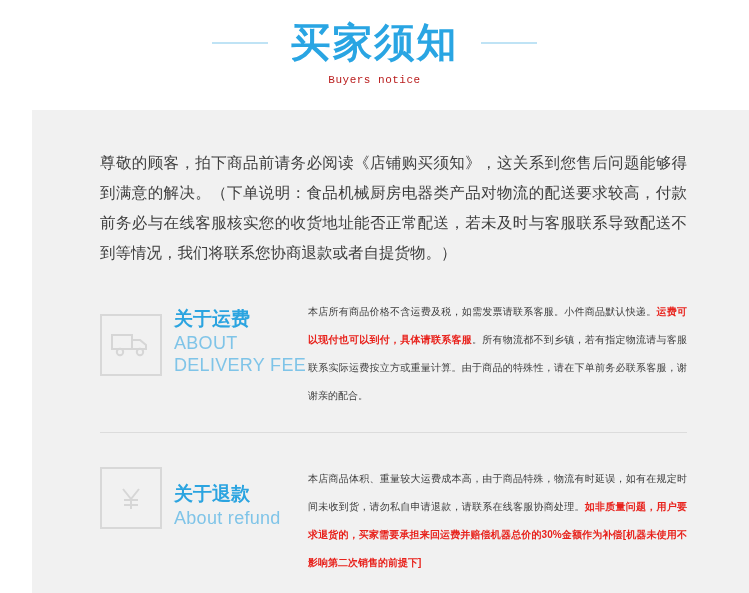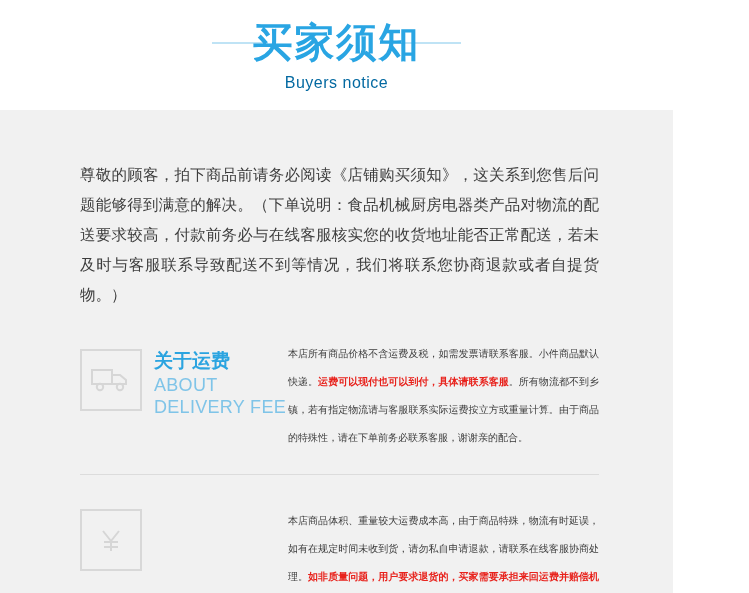--- a/index.html
+++ b/index.html
@@ -8,21 +8,21 @@
   }
   body {
     width: 749px;
     height: 593px;
     font-family: "Liberation Sans", sans-serif;
     background: #ffffff;
     overflow: hidden;
   }
   .page {
     position: relative;
-    width: 673px;
+    width: 749px;
     height: 593px;
     background: #ffffff;
   }
 
   
   .header {
     position: relative;
     height: 110px;
     background: #ffffff;
     text-align: center;
@@ -31,40 +31,42 @@
     font-size: 40px;
     font-weight: bold;
     color: #29a5e3;
     letter-spacing: 2px;
     line-height: 1;
     padding-top: 22px;
     position: relative;
     display: inline-block;
   }
   .header-sub {
-    font-size: 16px;
-    color: #0369a1;
+    font-size: 11px;
+    color: #b91c1c;
     letter-spacing: 0.5px;
     padding-top: 12px;
+    font-family: Liberation Mono, monospace;
   }
   .rule-left, .rule-right {
     position: absolute;
     top: 42px;
     height: 2px;
     background: #bfe3f5;
   }
   .rule-left { left: 212px; width: 56px; }
   .rule-right { right: 212px; width: 56px; }
 
   
   .panel {
     position: relative;
     background: #f1f1f1;
     height: 483px;
-    padding: 12px;
+    padding: 0;
+    margin-left: 32px;
   }
 
   .intro {
     padding: 38px 62px 0 68px;
     font-size: 15.5px;
     line-height: 30px;
     color: #3d3d3d;
     text-align: justify;
   }
 
@@ -74,21 +76,21 @@
     align-items: flex-start;
     padding: 0 62px 0 68px;
     margin-top: 28px;
   }
   .section.second { margin-top: 30px; }
 
   .sec-left {
     width: 208px;
     flex: 0 0 208px;
     display: flex;
-    align-items: center;
+    align-items: flex-end;
     padding-top: 4px;
   }
   .icon-box {
     width: 62px;
     height: 62px;
     flex: 0 0 62px;
     border: 2px solid #d8d8d8;
     margin-right: 12px;
     display: flex;
     align-items: center;
@@ -167,18 +169,22 @@
     <div class="section second">
       <div class="sec-left">
         <div class="icon-box">
           <svg width="34" height="34" viewBox="0 0 34 34" aria-hidden="true">
             <path d="M9 8 L17 18 L25 8" fill="none" stroke="#d6d6d6" stroke-width="2"></path>
             <path d="M17 18 V28" fill="none" stroke="#d6d6d6" stroke-width="2"></path>
             <path d="M10 19 H24" fill="none" stroke="#d6d6d6" stroke-width="2"></path>
             <path d="M10 24 H24" fill="none" stroke="#d6d6d6" stroke-width="2"></path>
           </svg>
         </div>
+        <div class="sec-titles">
+          <div class="sec-title">关于退款</div>
+          <div class="sec-sub">About refund</div>
+        </div>
       </div>
       <div class="sec-body"><span>本店商品体积、重量较大运费成本高，由于商品特殊，物流有时延误，如有在规定时间未收到货，请勿私自申请退款，请联系在线客服协商处理。</span><span class="redb">如非质量问题，用户要求退货的，买家需要承担来回运费并赔偿机器总价的30%金额作为补偿[机器未使用不影响第二次销售的前提下]</span><span></span></div>
     </div>
 
   </div>
 </div>
 
 </body></html>

